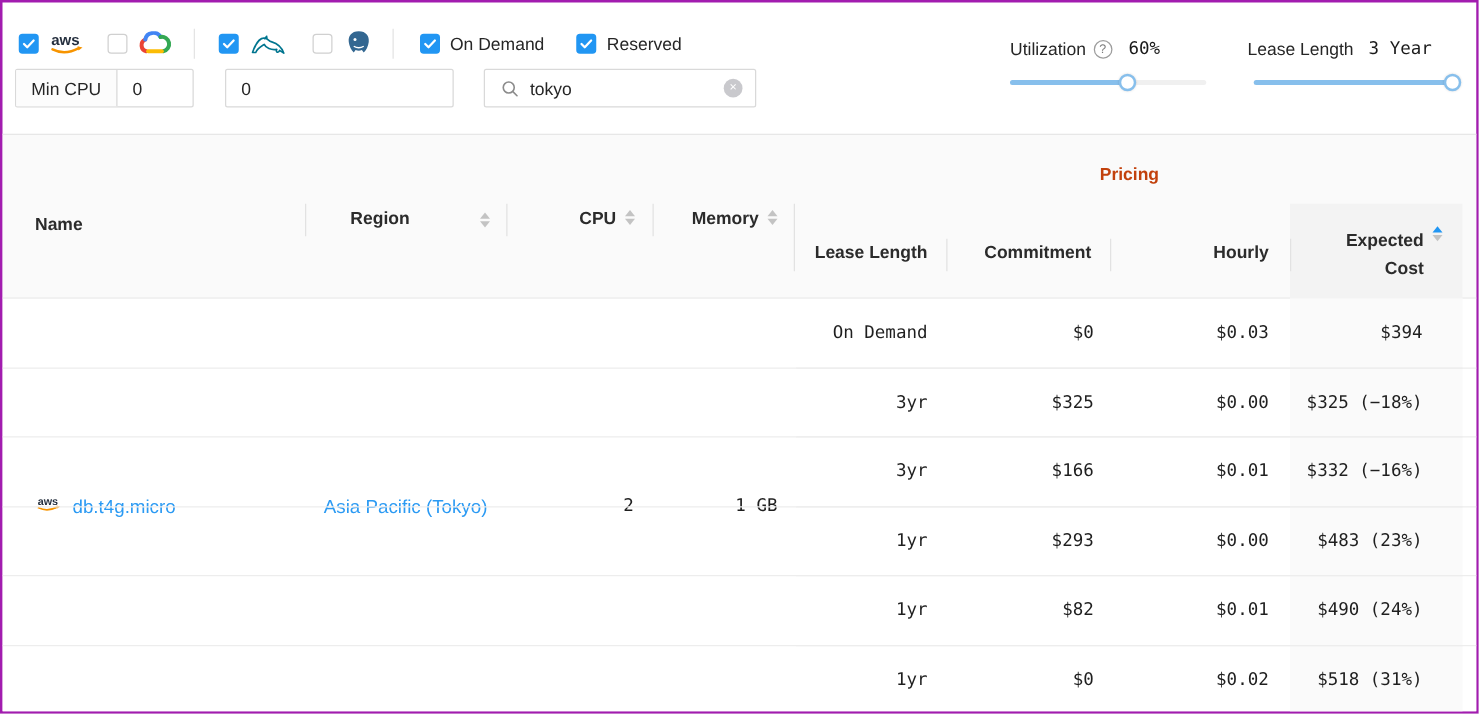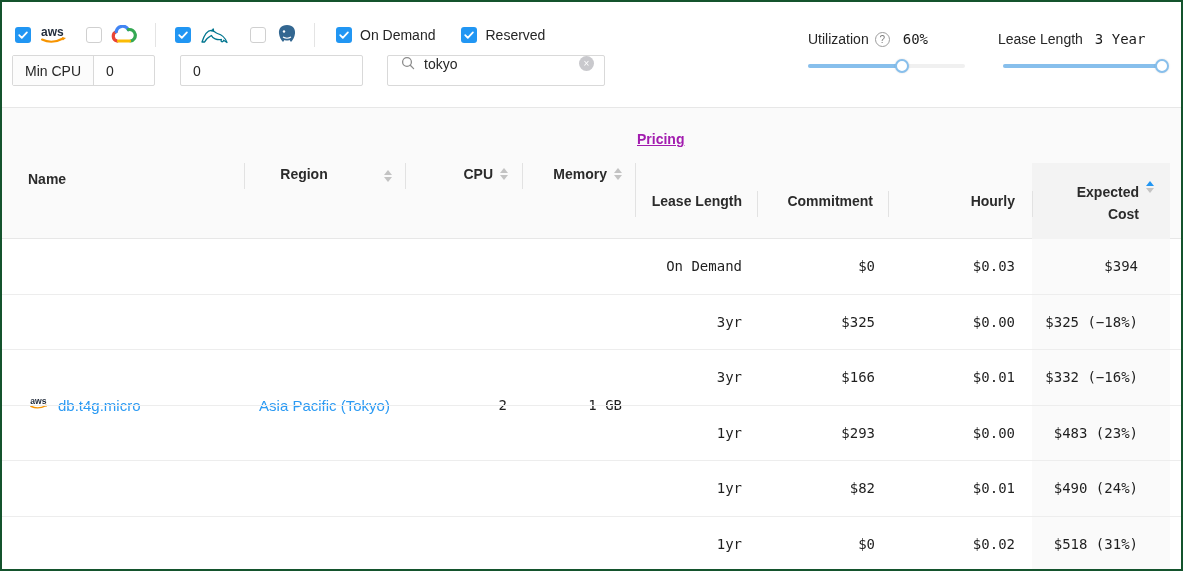--- a/index.html
+++ b/index.html
@@ -1,52 +1,52 @@
 <!DOCTYPE html>
 <html><head>
 <meta charset="utf-8">
 <style>
   * { box-sizing: border-box; margin: 0; padding: 0; }
   html,body { background:#e9e9e9; }
   body { font-family: "Liberation Sans", "DejaVu Sans", sans-serif; }
   .page {
     position: relative; width: 1183px; height: 571px;
-    background: #fff; border: 2px solid #14532d; overflow: hidden;
+    background: #fff; border: 2px solid #a21caf; overflow: hidden;
   }
   .mono { font-family: "DejaVu Sans Mono", monospace; }
 
   
   .toolbar-row1 { position:absolute; left:13px; top:21px; height:24px; display:flex; align-items:center; }
   .cbox { width:16px; height:16px; border-radius:3px; flex:0 0 auto; display:flex; align-items:center; justify-content:center; cursor:pointer; }
   .cbox.checked { background:#2196f3; }
   .cbox.unchecked { background:#fff; border:1px solid #d0d0d0; }
   .vdiv { width:1px; height:24px; background:#e4e4e4; flex:0 0 auto; }
   .opt-label { font-size:14px; color:#262626; margin-left:8px; }
 
   .toolbar-row2 { position:absolute; left:10px; top:53px; height:31px; display:flex; align-items:center; }
   .input-group { display:flex; align-items:stretch; height:31px; border:1px solid #d9d9d9; border-radius:2px; background:#fff; }
   .input-group .glabel { display:flex; align-items:center; padding:0 12px; font-size:14px; color:#262626; background:#fcfcfc; border-right:1px solid #d9d9d9; white-space:nowrap; }
   .input-group .gvalue { display:flex; align-items:center; padding:0 12px; font-size:14px; color:#262626; min-width:56px; }
 
-  .searchbox { position:absolute; left:385px; top:53px; width:218px; height:31px; border:1px solid #d9d9d9; border-radius:2px; background:#fff; display:flex; align-items:flex-start; padding:0 10px 0 13px; }
+  .searchbox { position:absolute; left:385px; top:53px; width:218px; height:31px; border:1px solid #d9d9d9; border-radius:2px; background:#fff; display:flex; align-items:center; padding:0 10px 0 13px; }
   .searchbox .stext { font-size:14px; color:#262626; margin-left:9px; flex:1; }
   .clear-btn { width:15px; height:15px; border-radius:50%; background:#c9c9cd; color:#fff; font-size:10px; line-height:15px; text-align:center; cursor:pointer; }
 
   .ctrl-label { position:absolute; top:29px; display:flex; align-items:center; font-size:14px; color:#262626; }
   .help-icon { width:15px; height:15px; border:1px solid #9d9d9d; border-radius:50%; font-size:10px; color:#7a7a7a; display:inline-flex; align-items:center; justify-content:center; margin-left:6px; }
   .ctrl-value { font-size:14px; color:#1a1a1a;text-align:right; }
 
   .slider { position:absolute; height:14px; }
   .slider .track { position:absolute; left:0; right:0; top:5px; height:4px; border-radius:2px; background:#f0f0f0; }
   .slider .fill { position:absolute; left:0; top:5px; height:4px; border-radius:2px; background:#87bfec; }
   .slider .knob { position:absolute; top:0; width:14px; height:14px; border-radius:50%; background:#fff; border:2px solid #87bfec; box-shadow:0 0 2px rgba(0,0,0,.15); }
 
   
   .thead { position:absolute; left:0; top:105px; width:1183px; height:132px; background:#fafafa; border-top:1px solid #e7e7e7; border-bottom:1px solid #e7e7e7; }
-  .group-header { position:absolute; left:635px; width:533px; top:23px; font-size:14px; font-weight:bold; color:#a21caf;text-decoration:underline; }
+  .group-header { position:absolute; left:635px; width:533px; top:23px; text-align:center; font-size:14px; font-weight:bold; color:#c2410c; }
   .hcell { position:absolute; font-size:14px; font-weight:bold; color:#2b2b2b; display:flex; align-items:center; }
   .hdiv { position:absolute; width:1px; background:#e2e2e2; }
 
   .sort { display:inline-flex; flex-direction:column; gap:2px; margin-left:7px; cursor:pointer; }
   .tri-up   { width:0;height:0;border-left:4px solid transparent;border-right:4px solid transparent;border-bottom:5px solid #c3c3c3; }
   .tri-down { width:0;height:0;border-left:4px solid transparent;border-right:4px solid transparent;border-top:5px solid #c3c3c3; }
   .sort.active-asc .tri-up { border-bottom-color:#2196f3; }
 
   .expected-col-head { position:absolute; left:1030px; top:55px; width:138px; height:77px; background:#f3f3f3; }
   .expected-head-content { position:absolute; right:31px; top:73px; display:flex; align-items:flex-start; }

